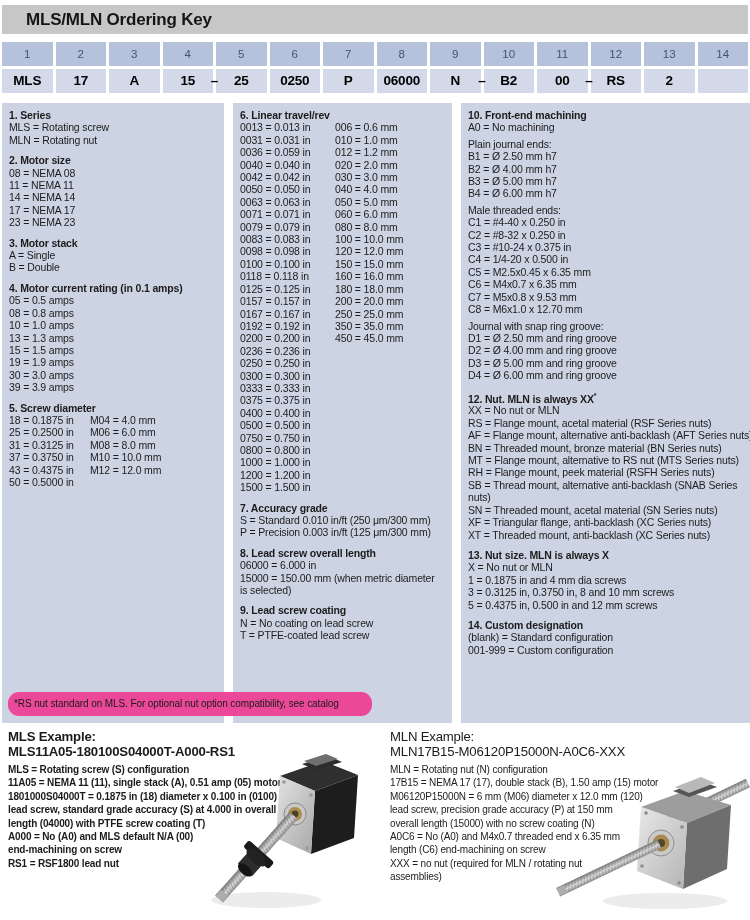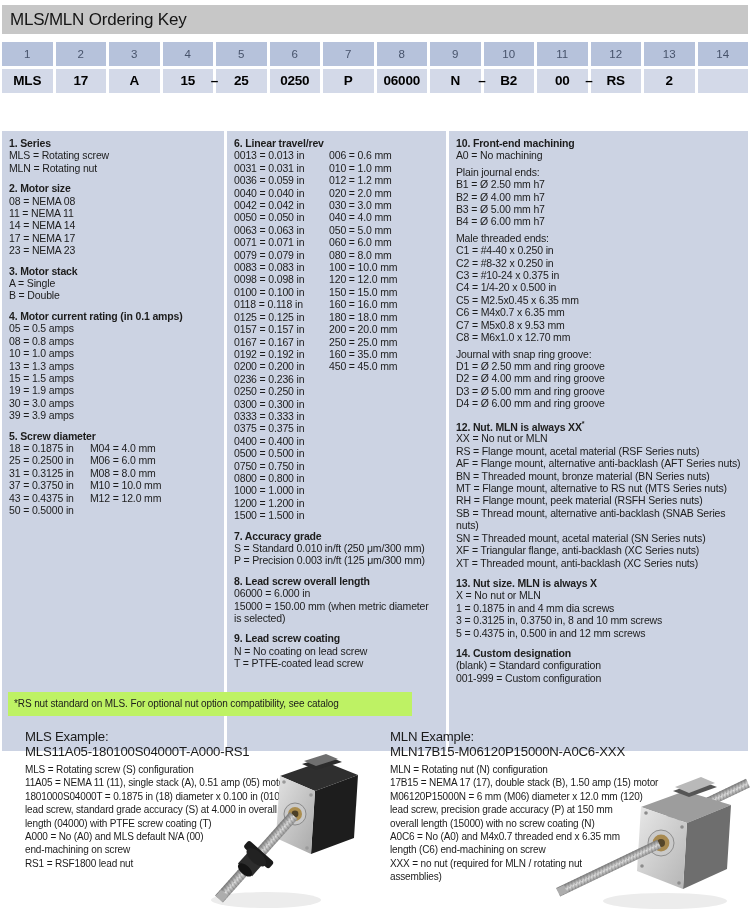--- a/index.html
+++ b/index.html
@@ -2,55 +2,55 @@
 <html><head>
 <meta charset="utf-8">
 <style>
   html,body{margin:0;padding:0;background:#fff;}
   body{width:750px;height:920px;font-family:"Liberation Sans",sans-serif;color:#1b1b1b;
        -webkit-font-smoothing:antialiased;}
   .page{position:relative;width:750px;height:920px;overflow:hidden;background:#fff;}
 
   
   .titlebar{position:absolute;left:2px;top:5px;width:746px;height:29px;background:#c7c7c7;}
-  .titlebar h1{margin:0;font-size:17px;font-weight:normal;line-height:29px;padding-left:8px;
+  .titlebar h1{margin:0;font-size:17px;font-weight:bold;line-height:29px;padding-left:24px;
                letter-spacing:-0.2px;color:#151515;}
 
   
   .row{position:absolute;left:2px;width:746px;display:grid;grid-template-columns:repeat(14,1fr);gap:3px;}
   .row-numbers{top:42px;height:24px;}
   .row-values{top:69px;height:24px;}
   .cell{position:relative;text-align:center;}
   .row-numbers .cell{background:#b6c2db;color:#47536b;font-size:11.5px;line-height:24px;}
   .row-values .cell{background:#d3d9e8;color:#000;font-weight:bold;font-size:13.5px;line-height:24px;letter-spacing:-0.2px;}
   .dash{position:absolute;left:-1.5px;top:0;transform:translateX(-50%);font-weight:bold;color:#000;
         font-size:13.5px;line-height:24px;}
 
   
   .panels{position:absolute;left:2px;top:103px;width:664px;height:620px;display:grid;
-          grid-template-columns:222px 219px 299px;gap:3px;margin-top:28px;}
+          grid-template-columns:222px 219px 299px;gap:9px;}
   .panel{background:#ccd3e3;box-sizing:border-box;padding:6px 7px 0 7px;font-size:10.5px;
          line-height:12.4px;letter-spacing:-0.15px;color:#1c1c1c;}
   .sec{margin-bottom:8px;}
   .sec-h{font-weight:bold;}
   .sec-h sup{font-size:7px;}
   .group + .group{margin-top:4px;}
   .twocol{display:flex;}
   .panel:nth-child(1) .col-a{width:81px;flex:none;}
   .panel:nth-child(2) .col-a{width:95px;flex:none;}
   .col{flex:none;}
 
   
-  .footnote{position:absolute;left:8px;top:692px;width:404px;height:24px;background:#bef264;
+  .footnote{position:absolute;left:8px;top:692px;width:364px;height:24px;background:#ec4899;
             box-sizing:border-box;padding-left:6px;font-size:10px;line-height:24px;
-            letter-spacing:-0.1px;z-index:5;}
+            letter-spacing:-0.1px;z-index:5;border-radius:11px;}
 
   
   .example{position:absolute;top:729px;}
-  .example-mls{left:25px;width:312px;}
+  .example-mls{left:8px;width:312px;font-weight:bold;}
   .example-mln{left:390px;width:330px;}
   .ex-title,.ex-part{font-size:13.2px;line-height:15px;letter-spacing:-0.2px;}
   .ex-lines{margin-top:4px;font-size:10px;line-height:13.4px;letter-spacing:-0.15px;}
 
   .photo{position:absolute;}
   .photo-mls{left:196px;top:752px;}
   .photo-mln{left:545px;top:763px;}
 </style>
 </head>
 <body>
@@ -200,21 +200,21 @@
               <div class="line">050 = 5.0 mm</div>
               <div class="line">060 = 6.0 mm</div>
               <div class="line">080 = 8.0 mm</div>
               <div class="line">100 = 10.0 mm</div>
               <div class="line">120 = 12.0 mm</div>
               <div class="line">150 = 15.0 mm</div>
               <div class="line">160 = 16.0 mm</div>
               <div class="line">180 = 18.0 mm</div>
               <div class="line">200 = 20.0 mm</div>
               <div class="line">250 = 25.0 mm</div>
-              <div class="line">160 = 35.0 mm</div>
+              <div class="line">350 = 35.0 mm</div>
               <div class="line">450 = 45.0 mm</div>
             </div>
           </div>
         </div>
         <div class="sec">
           <div class="sec-h">7. Accuracy grade</div>
           <div class="group">
             <div class="line">S = Standard 0.010 in/ft (250 μm/300 mm)</div>
             <div class="line">P = Precision 0.003 in/ft (125 μm/300 mm)</div>
           </div>

